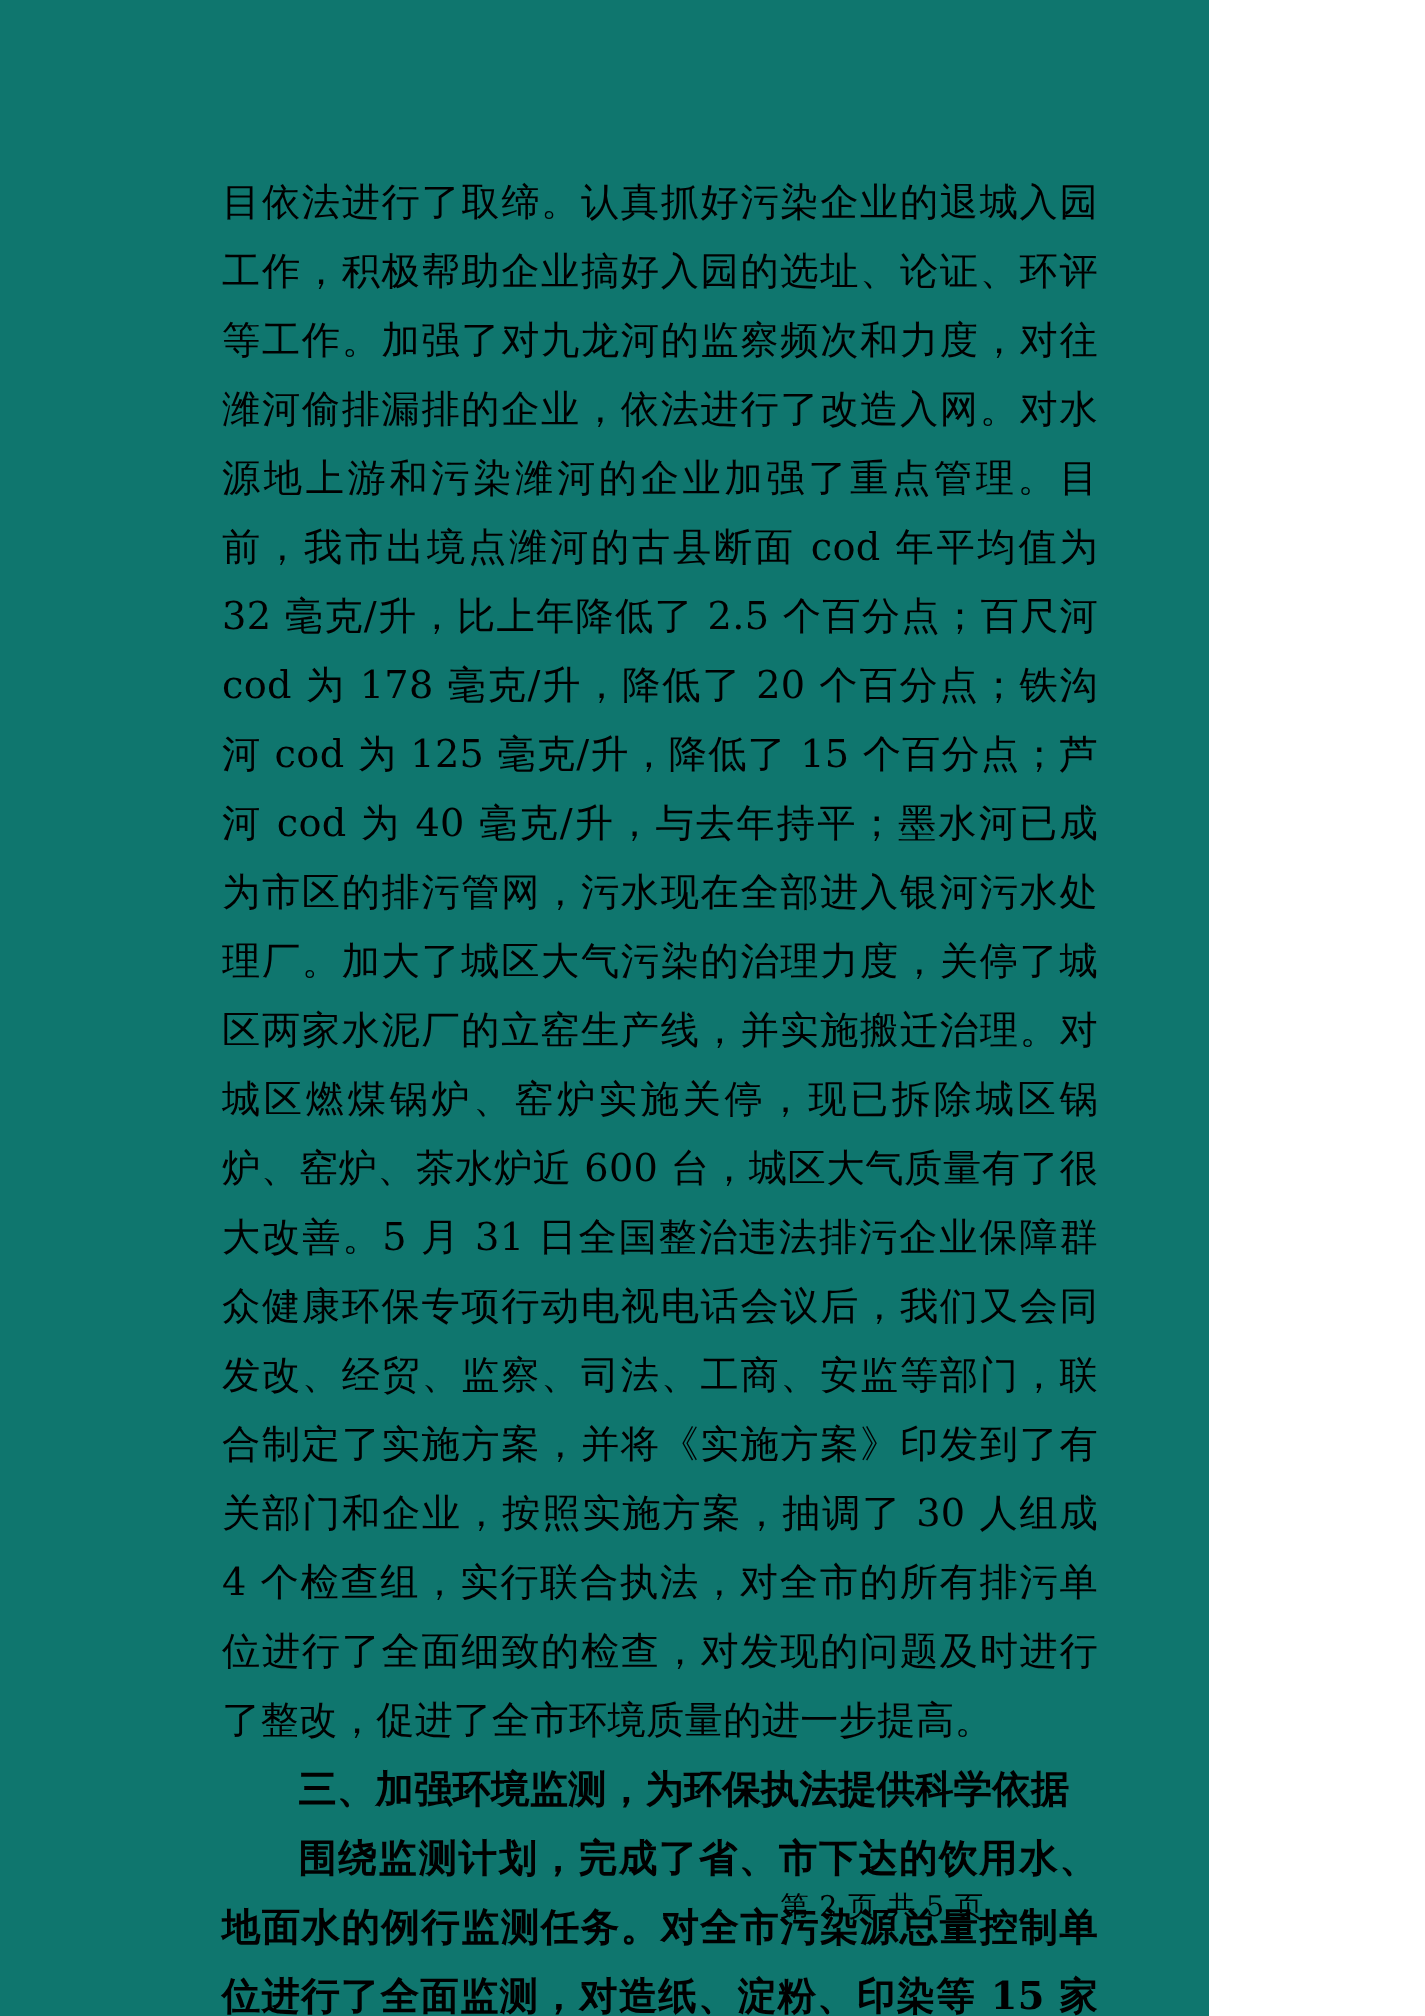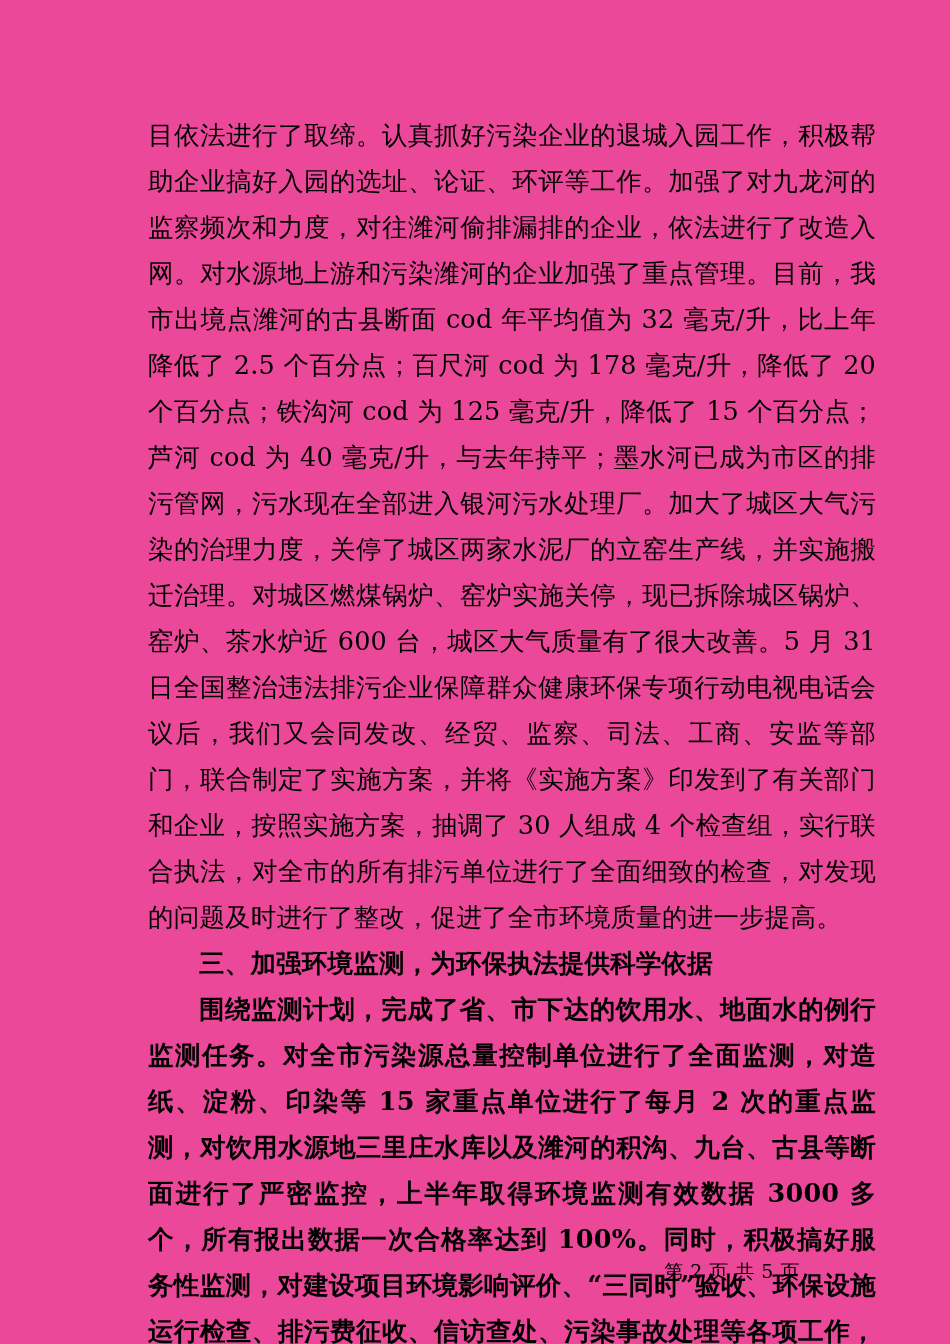--- a/index.html
+++ b/index.html
@@ -9,25 +9,25 @@
   body {
     width: 950px;
     height: 1344px;
     background: #ffffff;
     font-family: "DejaVu Serif", "Liberation Serif", serif;
     color: #000000;
     overflow: hidden;
   }
   .page {
     position: relative;
-    width: 950px;
+    width: 806px;
     height: 1344px;
     box-sizing: border-box;
     padding: 112px 74px 0 148px;
-    background: #ec4899;
+    background: #0f766e;
   }
   .body-text {
     font-size: 25.5px;
     line-height: 46px;
     text-align: justify;
     text-justify: inter-ideograph;
     letter-spacing: 0.2px;
   }
   .para {
     margin: 0;

